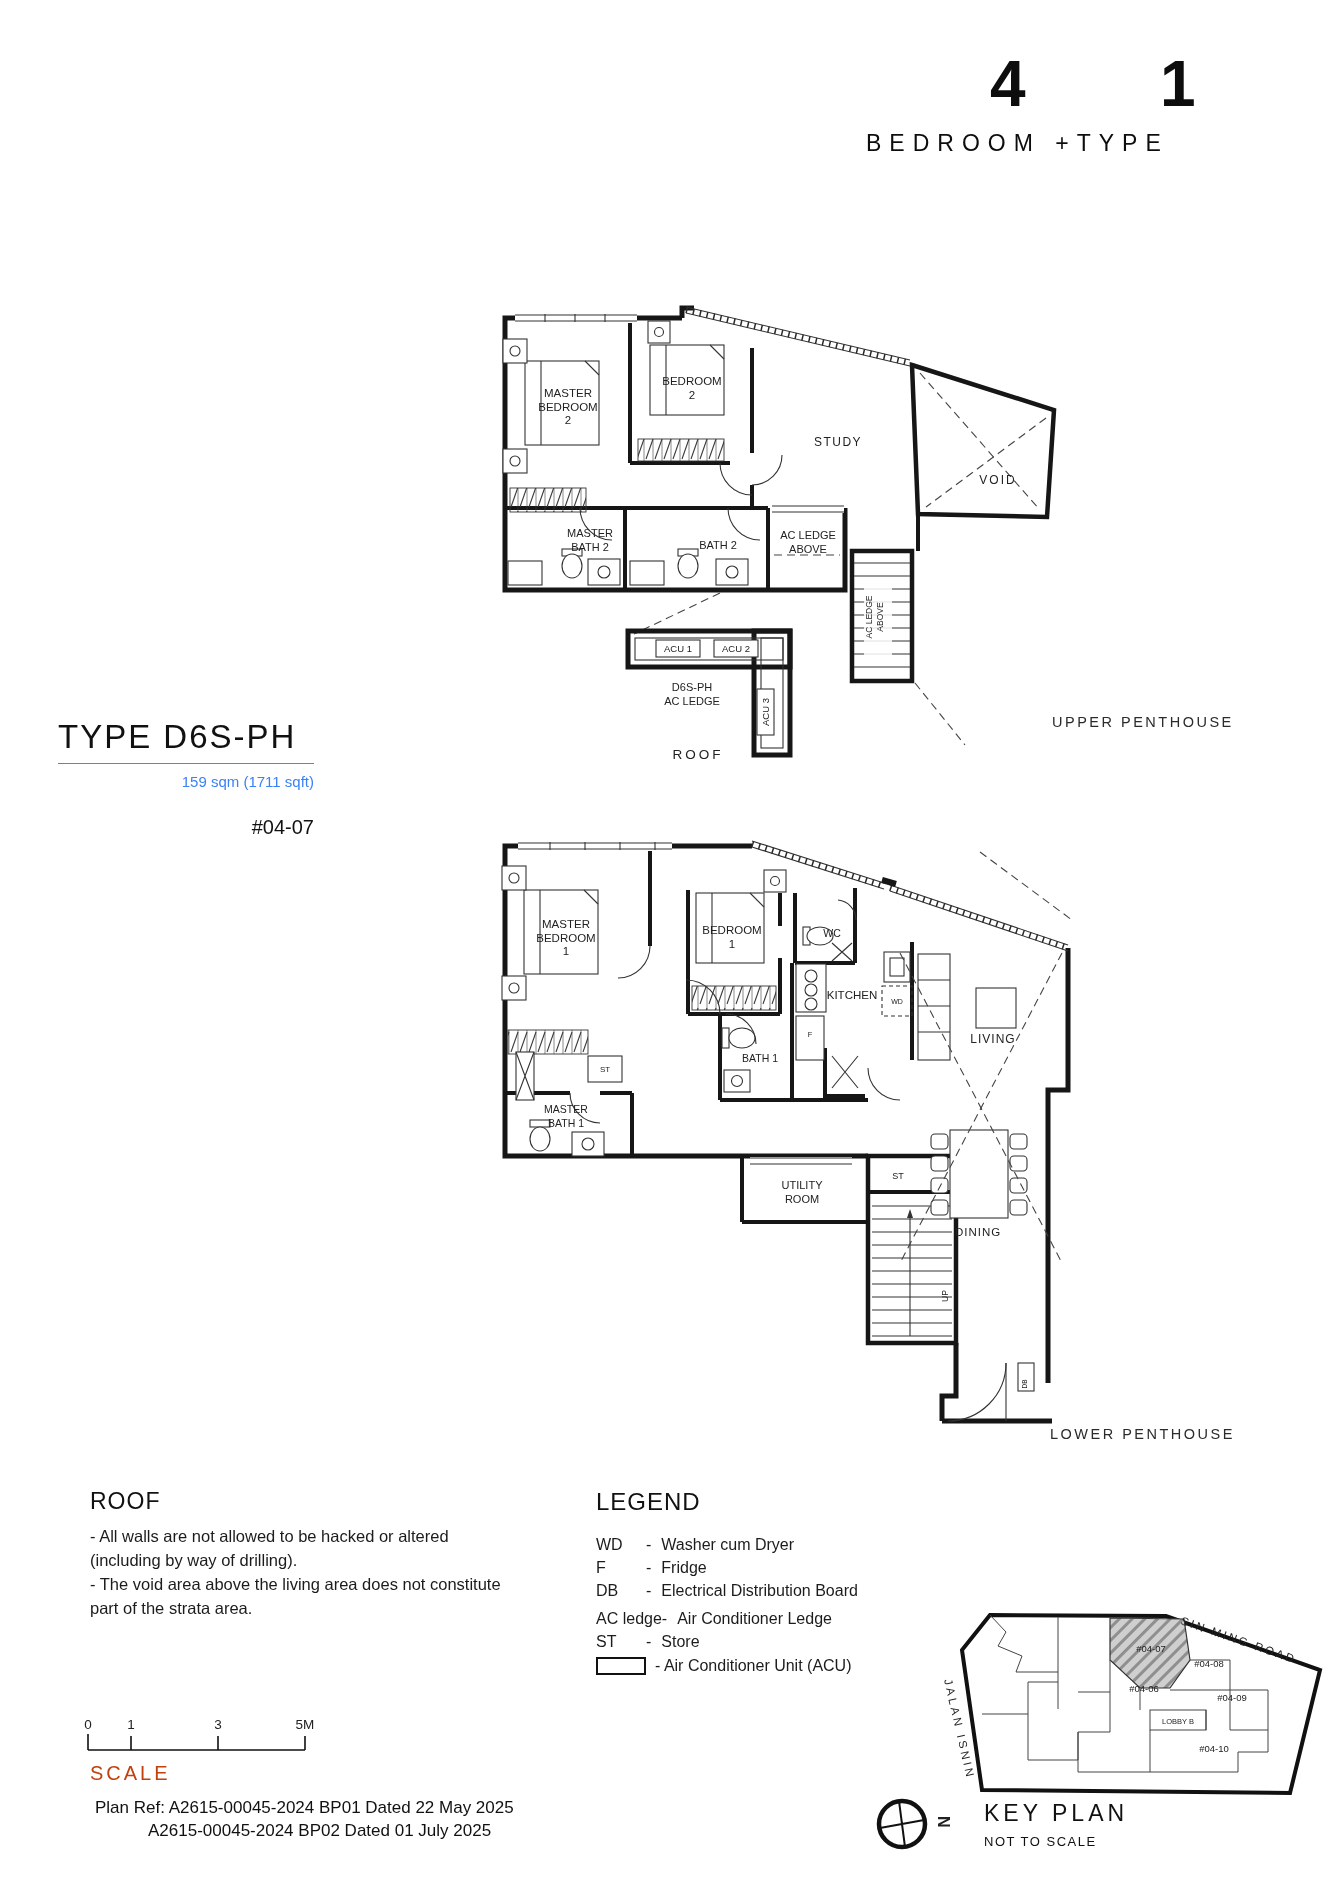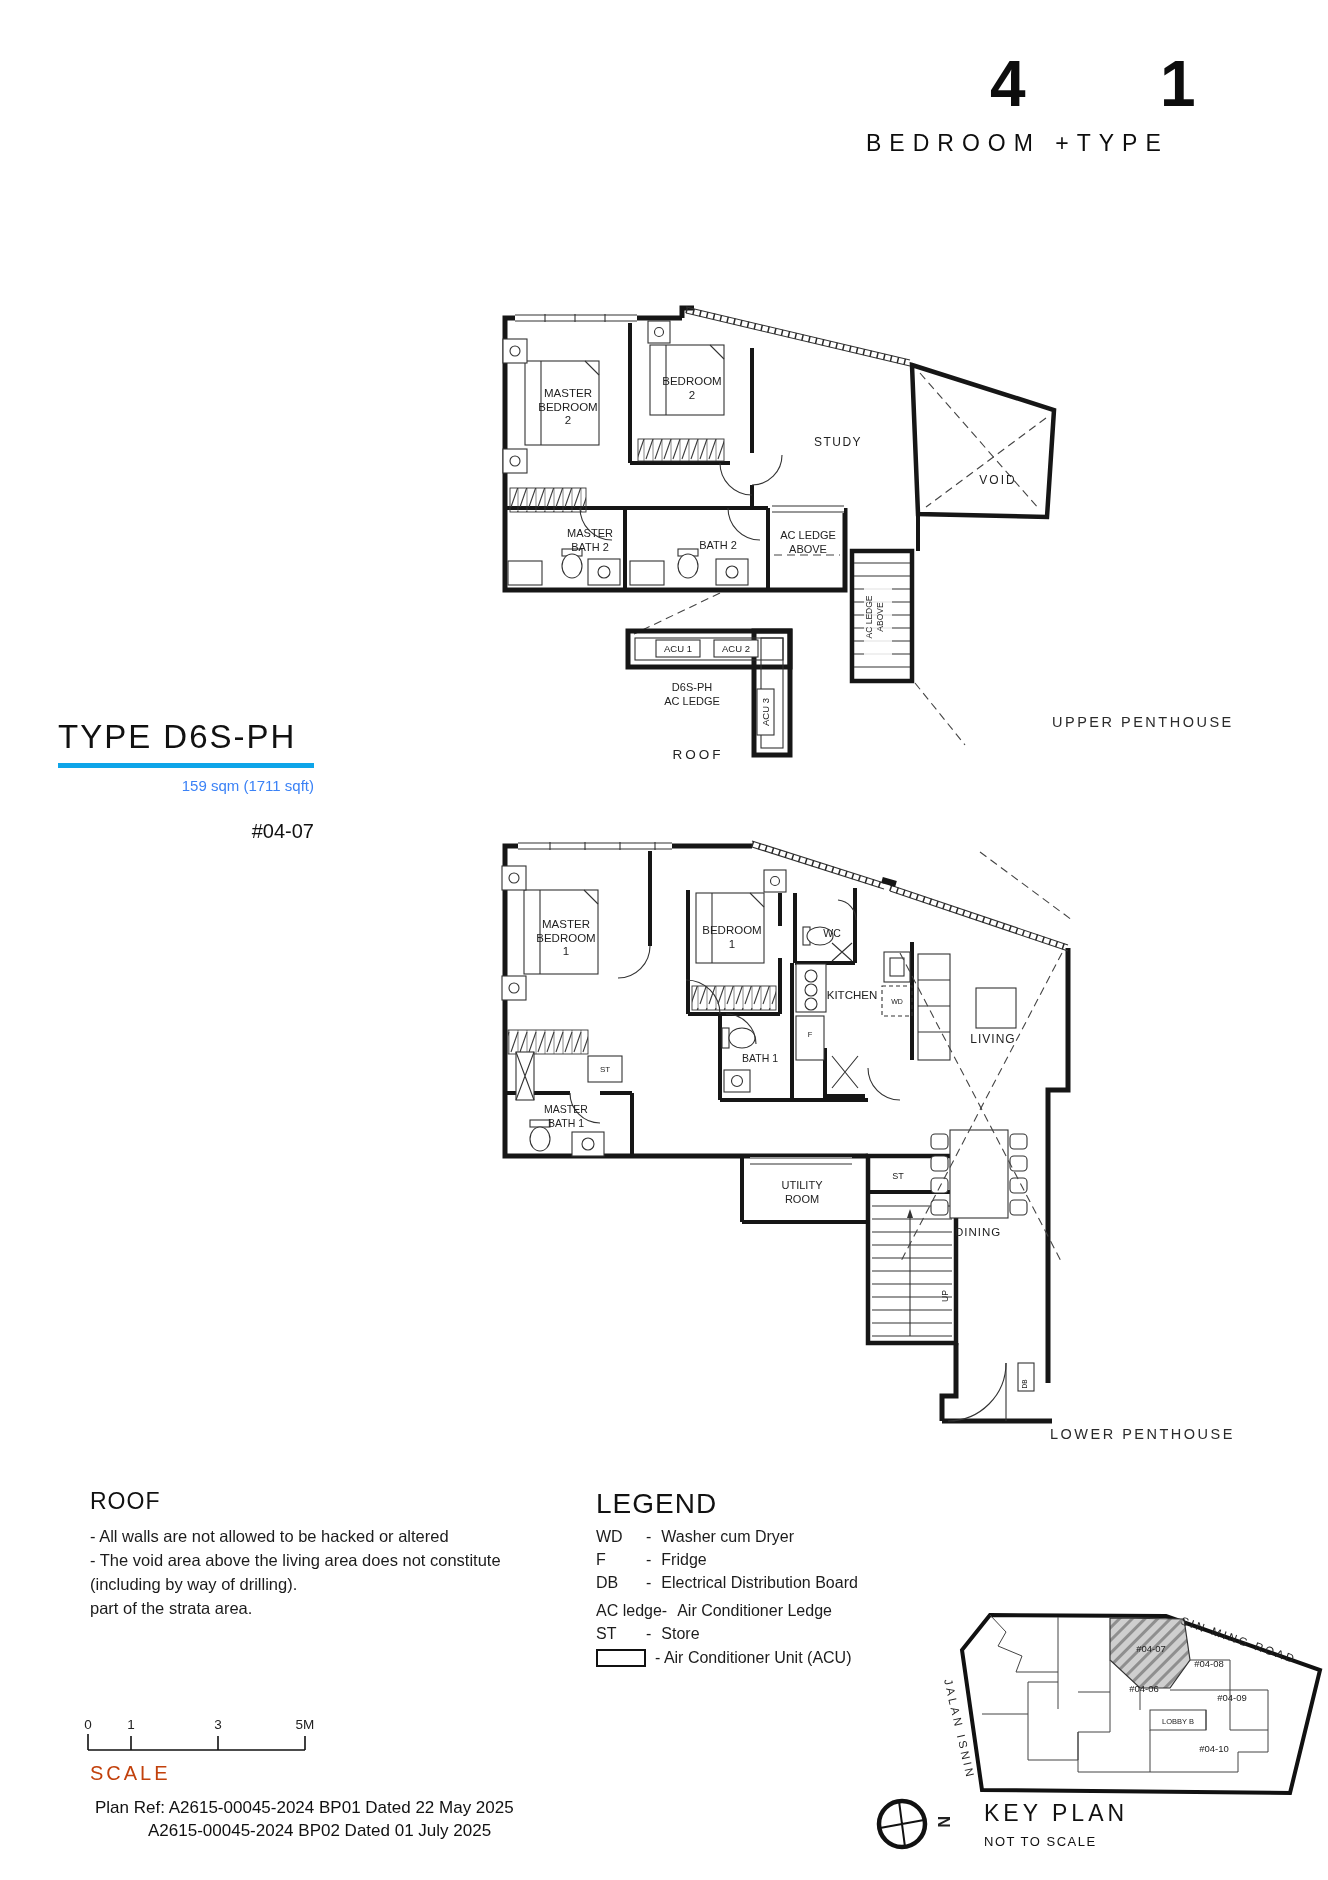--- a/index.html
+++ b/index.html
@@ -3,31 +3,31 @@
 <meta charset="utf-8">
 <style>
   html,body{margin:0;padding:0;background:#fff;}
   #canvas{position:relative;width:1328px;height:1880px;background:#ffffff;
           font-family:"Liberation Sans",sans-serif;color:#1a1a1a;overflow:hidden;}
   .abs{position:absolute;}
   
   .big-digit{font-size:64px;font-weight:700;line-height:1;color:#0d0d0d;}
   .subtitle{font-size:23px;letter-spacing:8px;color:#0d0d0d;white-space:nowrap;}
   
-  .type-title{font-size:33px;letter-spacing:2px;color:#111;border-bottom:5px solid #0ea5e9;
+  .type-title{font-size:33px;letter-spacing:2px;color:#111;border-bottom:1px solid #0ea5e9;
               padding-bottom:7px;white-space:nowrap;}
   .type-area{font-size:15px;margin-top:9px;text-align:right;color:#3b82f6;}
   .type-unit{font-size:20px;margin-top:26px;text-align:right;color:#111;}
   
   .floor-label{font-size:14.5px;letter-spacing:2.5px;color:#2b2b2b;white-space:nowrap;}
   
   .note-heading{font-size:23px;letter-spacing:1px;color:#111;margin-bottom:10px;}
   .note-line{font-size:16.5px;line-height:1.45;color:#1c1c1c;}
   
-  .legend-heading{font-size:28px;letter-spacing:1px;color:#111;margin-bottom:8px;}
+  .legend-heading{font-size:24px;letter-spacing:1px;color:#111;margin-bottom:20px;}
   .lg-row{display:flex;align-items:baseline;font-size:16px;color:#1c1c1c;margin-bottom:5px;}
   .lg-abbr{display:inline-block;min-width:50px;}
   .lg-dash{margin-right:10px;}
   .lg-row.gap-top{margin-top:10px;}
   .lg-acu{display:flex;align-items:center;font-size:16px;color:#1c1c1c;margin-top:6px;}
   .acu-swatch{width:46px;height:14px;border:2px solid #111;margin-right:9px;}
   
   .scale-label{font-size:20px;letter-spacing:3px;color:#c2410c;}
   .plan-ref{font-size:17px;color:#111;line-height:1.2;}
   .plan-ref .l2{margin-left:53px;margin-top:3px;}
@@ -331,22 +331,22 @@
       <text x="382" y="365" font-size="11">ROOM</text>
       <text x="558" y="398" font-size="11.5" letter-spacing="1">DINING</text>
       <text x="390" y="199" font-size="7.5">F</text>
       <text x="477" y="166" font-size="7">WD</text>
     </g>
   </svg>
 
   <div class="abs" style="left:90px;top:1488px;width:430px;">
     <div class="note-heading">ROOF</div>
     <div class="note-line">-  All walls are not allowed to be hacked or altered</div>
+    <div class="note-line">(including by way of drilling).</div>
     <div class="note-line">-  The void area above the living area does not constitute</div>
-    <div class="note-line">(including by way of drilling).</div>
     <div class="note-line">part of the strata area.</div>
   </div>
 
   <div class="abs" style="left:596px;top:1488px;width:340px;">
     <div class="legend-heading">LEGEND</div>
     <div class="lg-row">
       <span class="lg-abbr">WD</span>
       <span class="lg-dash">-</span>
       <span>Washer cum Dryer</span>
     </div>

